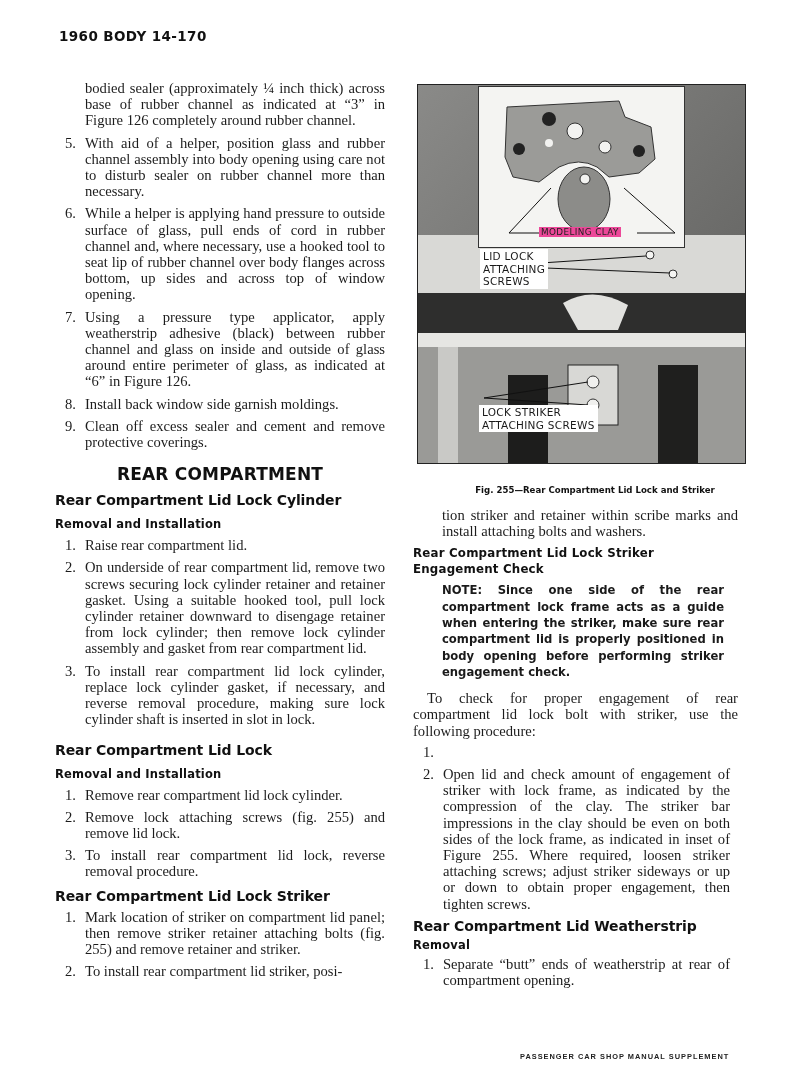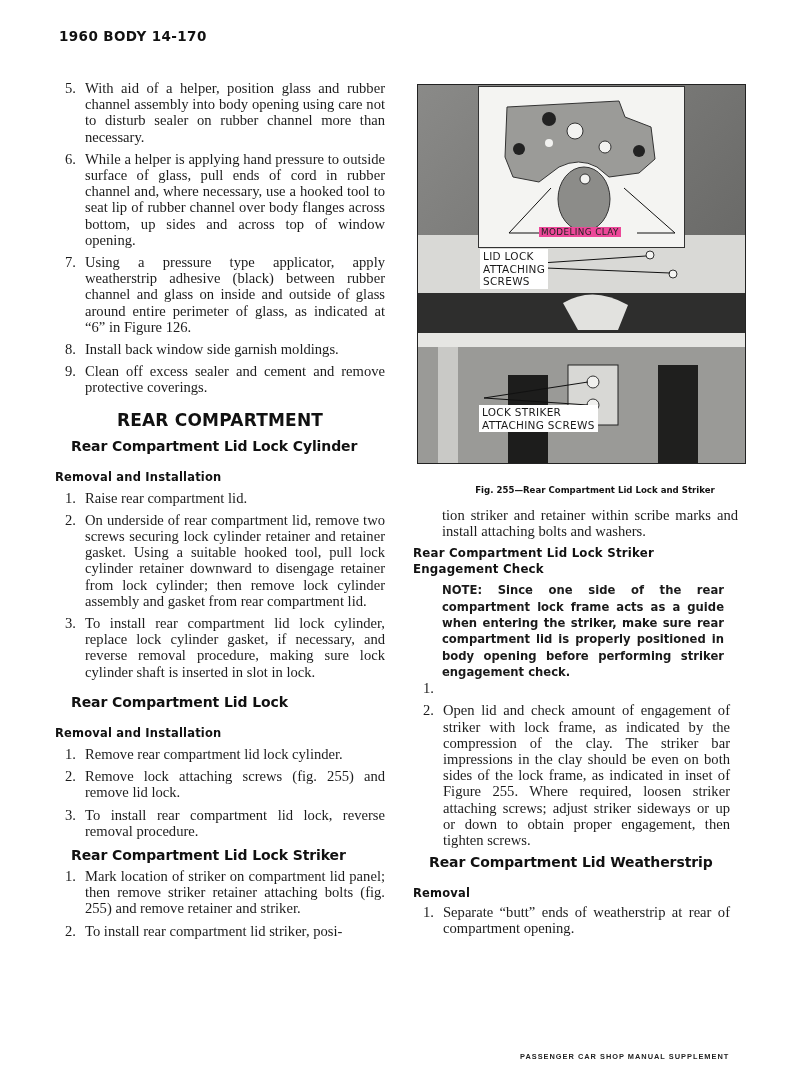--- a/index.html
+++ b/index.html
@@ -11,21 +11,21 @@
   .col-left { left: 55px; top: 80px; width: 330px; }
   .col-right { left: 413px; width: 325px; }
 
   p.body, .item .txt { font-family: "Liberation Serif", "DejaVu Serif", serif; font-size: 14.6px; line-height: 16.2px; margin: 0; text-align: justify; color: #1c1c1c; }
   .cont { padding-left: 30px; }
   .item { display: flex; margin: 0 0 6px 0; }
   .item .num { width: 30px; flex: 0 0 30px; text-align: right; padding-right: 9px; box-sizing: border-box; font-family: "Liberation Serif", serif; font-size: 14.6px; line-height: 16.2px; color: #1c1c1c; }
   .item .txt { flex: 1; }
 
   h1.section { font-family: "DejaVu Sans", sans-serif; font-weight: bold; font-size: 17px; text-align: center; margin: 0; letter-spacing: 0.2px; color: #111; }
-  h2.sub { font-family: "DejaVu Sans", sans-serif; font-weight: bold; font-size: 14px; margin: 16px; color: #111; letter-spacing: -0.1px; }
+  h2.sub { font-family: "DejaVu Sans", sans-serif; font-weight: bold; font-size: 14px; margin: 0; color: #111; letter-spacing: -0.1px; }
   h3.minor { font-family: "DejaVu Sans", sans-serif; font-weight: bold; font-size: 11.5px; margin: 0; color: #111; letter-spacing: 0.2px; }
 
   .note { font-family: "DejaVu Sans", sans-serif; font-weight: bold; font-size: 11.6px; line-height: 16.3px; text-align: justify; margin: 0 0 0 29px; width: 282px; color: #1a1a1a; }
 
   .figure { position: absolute; left: 417px; top: 84px; width: 327px; height: 378px; background: #6d6d6d; border: 1px solid #222; overflow: hidden; }
   .fig-caption { position: absolute; left: 400px; top: 485px; width: 390px; text-align: center; font-family: "DejaVu Sans", sans-serif; font-weight: bold; font-size: 8.6px; color: #111; }
 
   .footer { position: absolute; left: 520px; top: 1052px; font-family: Liberation Sans, sans-serif; font-weight: bold; font-size: 7.4px; letter-spacing: 1px; color: #222; }
 
   
@@ -33,20 +33,21 @@
   .inset { position: absolute; left: 60px; top: 1px; width: 205px; height: 160px; background: #f4f4f2; border: 1px solid #333; }
   .lbl { position: absolute; background: #ffffff; font-family: "DejaVu Sans", sans-serif; font-size: 10.5px; line-height: 12.5px; color: #1a1a1a; letter-spacing: 0.3px; padding: 1px 3px; }
   .clay-lbl { position: absolute; font-family: "DejaVu Sans", sans-serif; font-size: 8.8px; color: #222; letter-spacing: 0.4px; background: #ec4899; padding: 0 2px; }
 </style>
 </head>
 <body>
 
 <div class="running-head">1960 BODY 14-170</div>
 
 <div class="col col-left">
+  <p class="body cont" style="margin-bottom:6px;">bodied sealer (approximately ¼ inch thick) across base of rubber channel as indicated at “3” in Figure 126 completely around rubber channel.</p>
 
   <div class="item">
       <span class="num">5.</span>
       <span class="txt">With aid of a helper, position glass and rubber channel assembly into body opening using care not to disturb sealer on rubber channel more than necessary.</span>
     </div>
   <div class="item">
       <span class="num">6.</span>
       <span class="txt">While a helper is applying hand pressure to outside surface of glass, pull ends of cord in rubber channel and, where necessary, use a hooked tool to seat lip of rubber channel over body flanges across bottom, up sides and across top of window opening.</span>
     </div>
   <div class="item">
@@ -168,20 +169,21 @@
 <div class="fig-caption">Fig. 255—Rear Compartment Lid Lock and Striker</div>
 
 <div class="col col-right" style="top:507px;">
   <p class="body" style="padding-left:29px; width:296px; margin-bottom:6px;">tion striker and retainer within scribe marks and install attaching bolts and washers.</p>
 
   <h3 class="minor" style="font-size:11.8px; line-height:16px;">Rear Compartment Lid Lock Striker</h3>
   <h3 class="minor" style="font-size:11.8px; line-height:16px; margin-bottom:5px;">Engagement Check</h3>
 
   <p class="note">NOTE: Since one side of the rear compartment lock frame acts as a guide when entering the striker, make sure rear compartment lid is properly positioned in body opening before performing striker engagement check.</p>
 
+  <p class="body" style="text-indent:14px; margin-top:10px; margin-bottom:5px;">To check for proper engagement of rear compartment lid lock bolt with striker, use the following procedure:</p>
   <div class="item" style="padding-right:8px;">
       <span class="num">1.</span>
     </div>
   <div class="item" style="padding-right:8px;">
       <span class="num">2.</span>
       <span class="txt">Open lid and check amount of engagement of striker with lock frame, as indicated by the compression of the clay. The striker bar impressions in the clay should be even on both sides of the lock frame, as indicated in inset of Figure 255. Where required, loosen striker attaching screws; adjust striker sideways or up or down to obtain proper engagement, then tighten screws.</span>
     </div>
 
   <h2 class="sub" style="margin-top:6px;">Rear Compartment Lid Weatherstrip</h2>
   <h3 class="minor" style="margin-top:4px; margin-bottom:4px;">Removal</h3>

